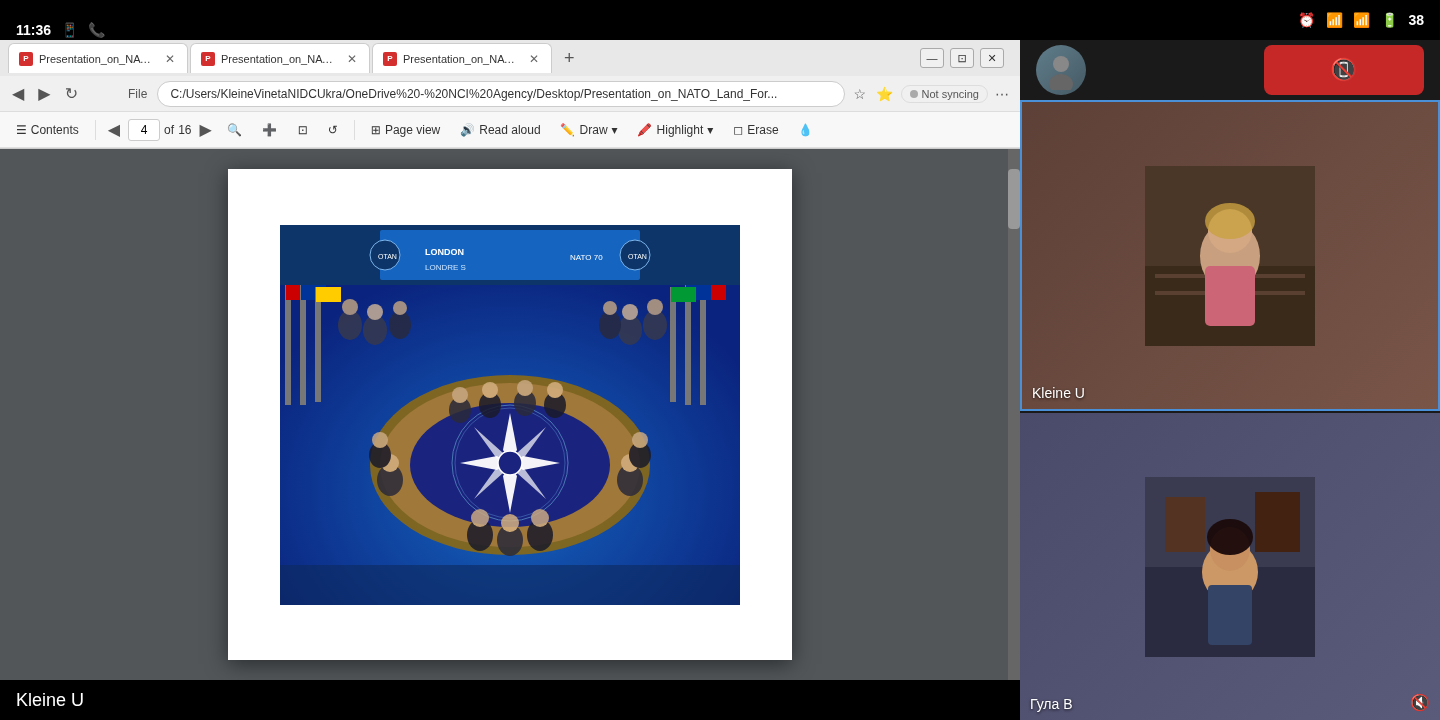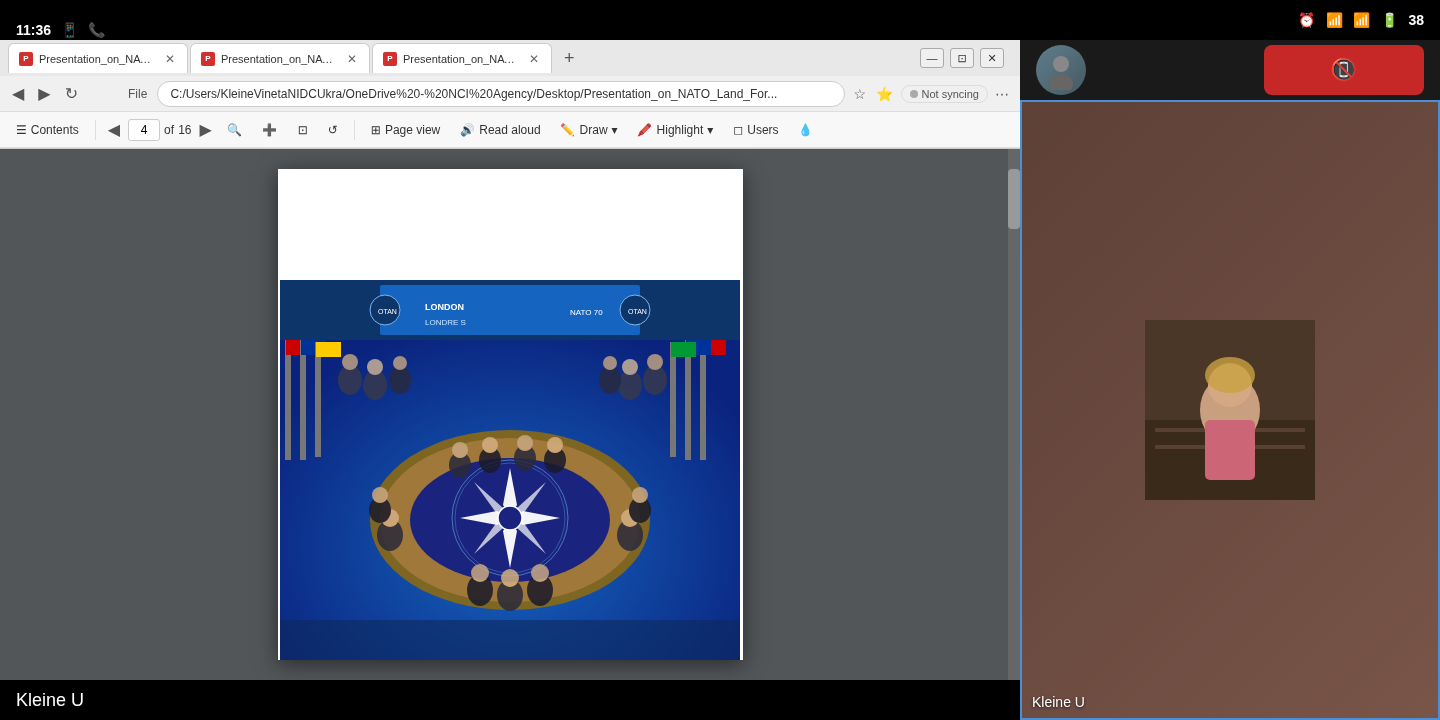--- a/index.html
+++ b/index.html
@@ -150,24 +150,24 @@
       flex: 1;
       background: #525659;
       display: flex;
       justify-content: center;
       padding: 20px;
       overflow: hidden;
       position: relative;
     }
     .pdf-page {
       background: #fff;
-      width: 465px;
+      width: 564px;
       min-height: 440px;
       display: flex;
-      align-items: flex-end;
+      align-items: center;
       justify-content: center;
       box-shadow: 0 4px 20px rgba(0,0,0,0.5);
     }
     .pdf-scrollbar {
       position: absolute;
       right: 0;
       top: 0;
       bottom: 0;
       width: 12px;
       background: #666;
@@ -427,21 +427,21 @@
           <span>Draw</span>
           <span>▾</span>
         </button>
         <button class="toolbar-btn">
           <span>🖍️</span>
           <span>Highlight</span>
           <span>▾</span>
         </button>
         <button class="toolbar-btn">
           <span>◻</span>
-          <span>Users</span>
+          <span>Erase</span>
         </button>
         <button class="toolbar-btn">
           <span>💧</span>
         </button>
       </div>
     </div>
 
     <div class="pdf-viewer">
       <div class="pdf-page">
 
@@ -608,19 +608,40 @@
 
               <ellipse cx="85" cy="55" rx="25" ry="18" fill="#c8a040" opacity="0.8"></ellipse>
 
               <rect x="60" y="100" width="50" height="60" fill="#cc6677" rx="5"></rect>
             </svg>
           </div>
           <span class="participant-name">Kleine U</span>
         </div>
 
 
+        <div class="participant-video">
+          <div class="video-bg-gula">
+            <svg width="170" height="180" viewBox="0 0 170 180">
+              <rect width="170" height="180" fill="#3a3a50"></rect>
+
+              <rect x="0" y="90" width="170" height="90" fill="#2a2a40"></rect>
+
+              <rect x="20" y="20" width="40" height="55" fill="#553322"></rect>
+              <rect x="110" y="15" width="45" height="60" fill="#442211"></rect>
+
+              <ellipse cx="85" cy="95" rx="28" ry="30" fill="#cc9966"></ellipse>
+              <ellipse cx="85" cy="72" rx="20" ry="22" fill="#c89060"></ellipse>
+
+              <ellipse cx="85" cy="60" rx="23" ry="18" fill="#1a0a0a" opacity="0.95"></ellipse>
+
+              <rect x="63" y="108" width="44" height="60" fill="#334466" rx="4"></rect>
+            </svg>
+          </div>
+          <span class="participant-name">Гула В</span>
+          <span class="participant-mute-icon">🔇</span>
+        </div>
 
       </div>
     </div>
 
   </div>
 
 </div>
 
 </body></html>

